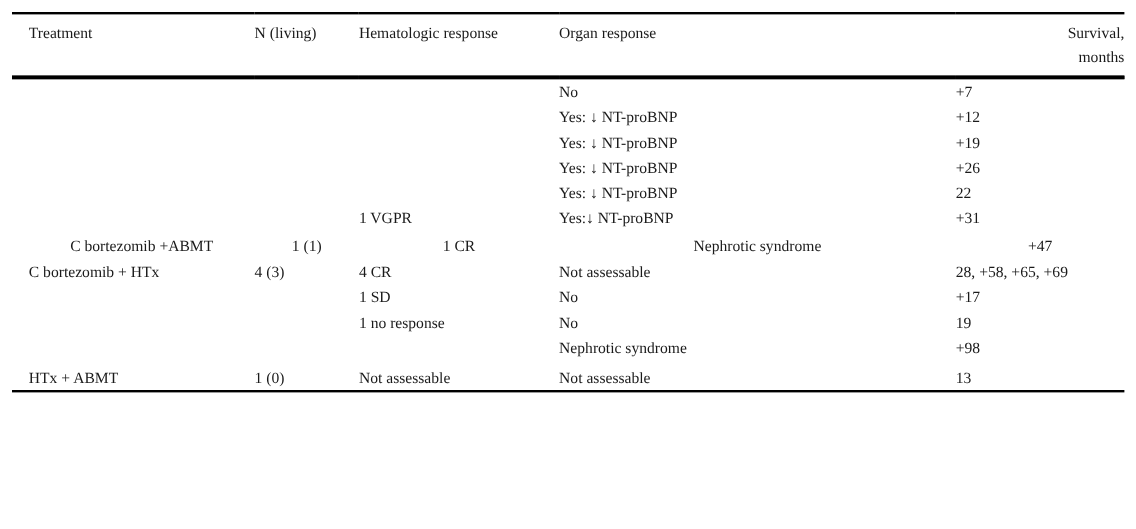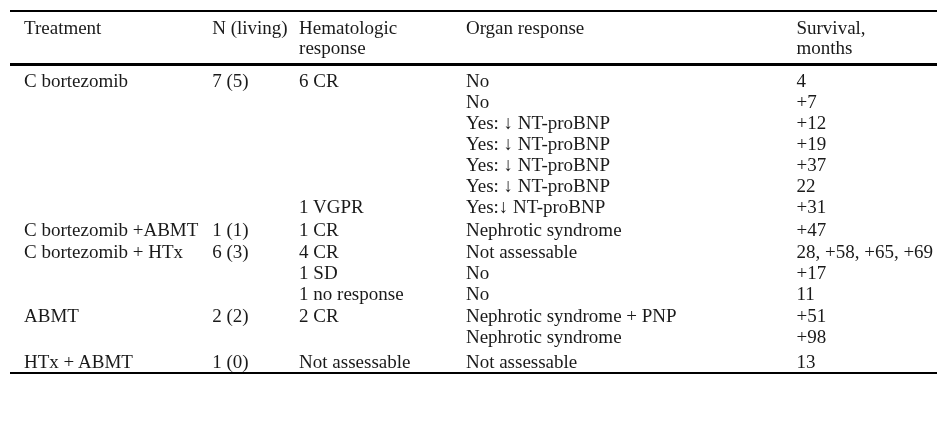--- a/index.html
+++ b/index.html
@@ -17,21 +17,21 @@
   .table-wrap {
     position: absolute;
     left: 10px;
     top: 10px;
     width: 927px;
   }
   table.paper-table {
     width: 100%;
     border-collapse: collapse;
     table-layout: fixed;
-    font-size: 19px;
+    font-size: 13px;
     font-family: Liberation Serif, serif;
   }
   table.paper-table thead th {
     font-weight: normal;
     text-align: left;
     vertical-align: top;
     padding: 6px 0 5px 0;
     line-height: 20px;
     border-top: 2px solid #000;
     border-bottom: 3px solid #000;
@@ -45,27 +45,27 @@
     padding: 0;
     line-height: 21px;
     white-space: nowrap;
     overflow: visible;
   }
   table.paper-table tbody td.cell-treatment {
     padding-left: 14px;
   }
   table.paper-table tbody tr.row-first td   { padding-top: 4px; }
   table.paper-table tbody tr.gap-sm td      { padding-top: 1px; }
-  table.paper-table tbody tr.gap-md td      { padding-top: 2px; }
+  table.paper-table tbody tr.gap-md td      { padding-top: 2px; text-align: center; }
   table.paper-table tbody tr.gap-lg td      { padding-top: 4px; margin-top: 16px; }
   table.paper-table tbody tr.row-last td    { padding-bottom: 4px; }
   .bottom-rule {
     border-bottom: 2px solid #000;
   }
-  .hdr-line { display: block; }
+  .hdr-line { display: block; text-align: right; }
 </style>
 </head>
 <body>
 
 <div class="table-wrap bottom-rule">
   <table class="paper-table">
     <colgroup>
       <col style="width:200px">
       <col style="width:86px">
       <col style="width:165px">
@@ -78,27 +78,20 @@
         <th>N (living)</th>
         <th>Hematologic response</th>
         <th>Organ response</th>
         <th>
           <span class="hdr-line">Survival,</span>
           <span class="hdr-line">months</span>
         </th>
       </tr>
     </thead>
     <tbody>
-      <tr class="row-first">
-        <td class="cell-treatment">C bortezomib</td>
-        <td>7 (5)</td>
-        <td>6 CR</td>
-        <td>No</td>
-        <td>4</td>
-      </tr>
       <tr>
         <td class="cell-treatment"></td>
         <td></td>
         <td></td>
         <td>No</td>
         <td>+7</td>
       </tr>
       <tr>
         <td class="cell-treatment"></td>
         <td></td>
@@ -111,21 +104,21 @@
         <td></td>
         <td></td>
         <td>Yes: ↓ NT-proBNP</td>
         <td>+19</td>
       </tr>
       <tr>
         <td class="cell-treatment"></td>
         <td></td>
         <td></td>
         <td>Yes: ↓ NT-proBNP</td>
-        <td>+37</td>
+        <td>+26</td>
       </tr>
       <tr>
         <td class="cell-treatment"></td>
         <td></td>
         <td></td>
         <td>Yes: ↓ NT-proBNP</td>
         <td>22</td>
       </tr>
       <tr>
         <td class="cell-treatment"></td>
@@ -136,45 +129,38 @@
       </tr>
       <tr class="gap-md">
         <td class="cell-treatment">C bortezomib +ABMT</td>
         <td>1 (1)</td>
         <td>1 CR</td>
         <td>Nephrotic syndrome</td>
         <td>+47</td>
       </tr>
       <tr class="gap-sm">
         <td class="cell-treatment">C bortezomib + HTx</td>
-        <td>6 (3)</td>
+        <td>4 (3)</td>
         <td>4 CR</td>
         <td>Not assessable</td>
         <td>28, +58, +65, +69</td>
       </tr>
       <tr>
         <td class="cell-treatment"></td>
         <td></td>
         <td>1 SD</td>
         <td>No</td>
         <td>+17</td>
       </tr>
       <tr>
         <td class="cell-treatment"></td>
         <td></td>
         <td>1 no response</td>
         <td>No</td>
-        <td>11</td>
-      </tr>
-      <tr class="gap-sm">
-        <td class="cell-treatment">ABMT</td>
-        <td>2 (2)</td>
-        <td>2 CR</td>
-        <td>Nephrotic syndrome + PNP</td>
-        <td>+51</td>
+        <td>19</td>
       </tr>
       <tr>
         <td class="cell-treatment"></td>
         <td></td>
         <td></td>
         <td>Nephrotic syndrome</td>
         <td>+98</td>
       </tr>
       <tr class="gap-lg">
         <td class="cell-treatment">HTx + ABMT</td>

